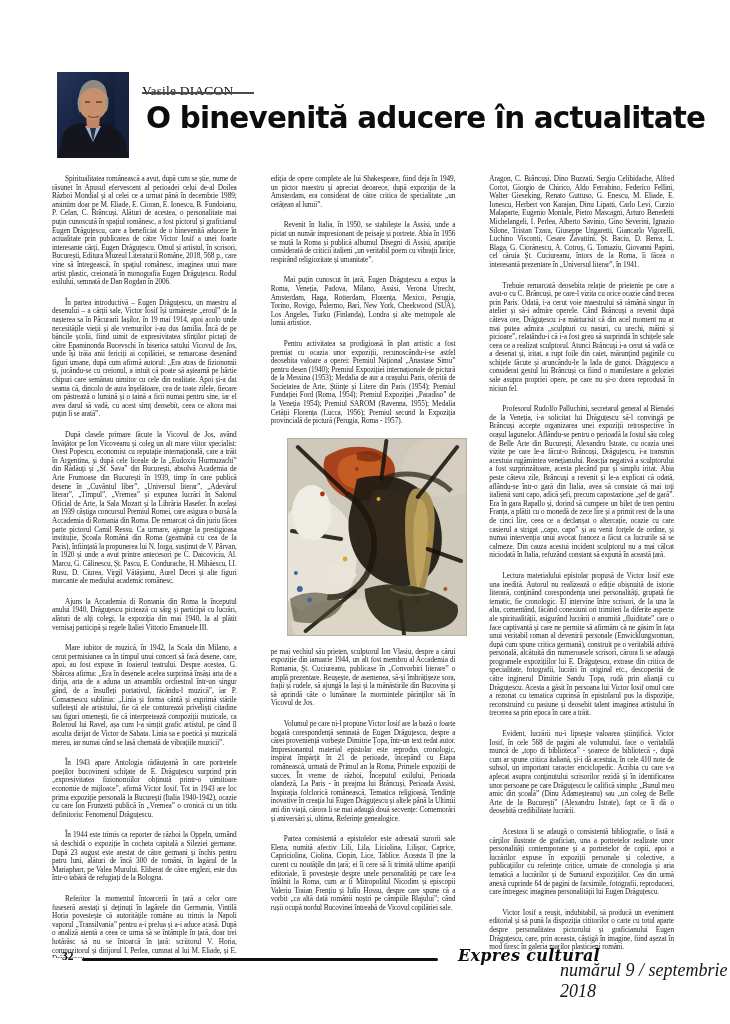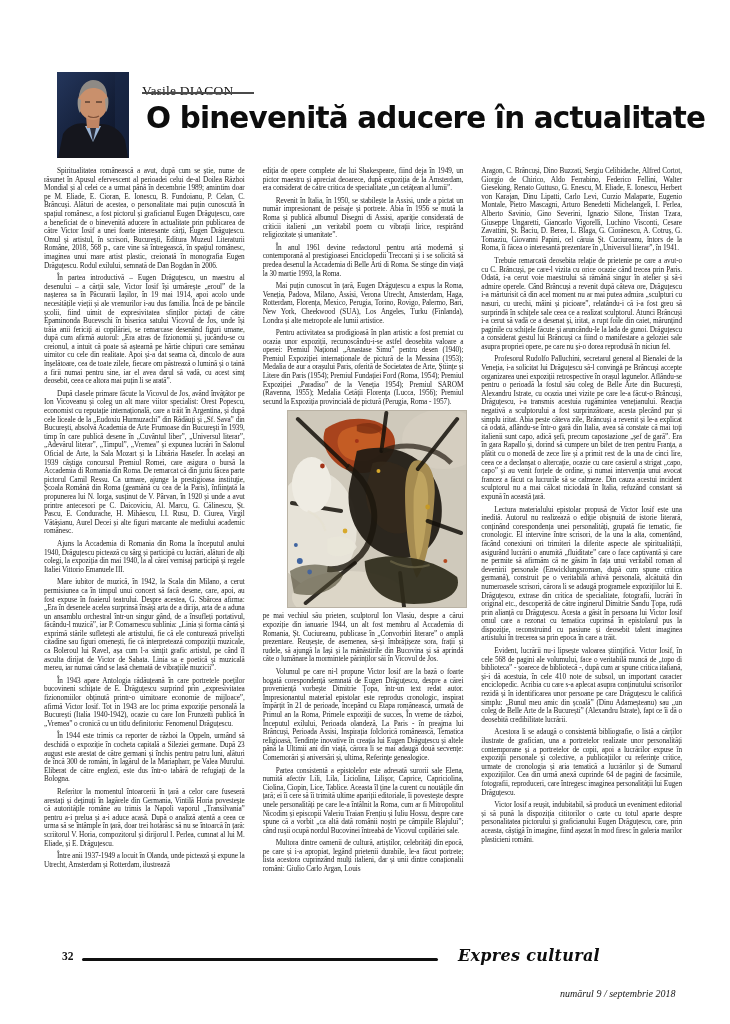--- a/index.html
+++ b/index.html
@@ -15,36 +15,36 @@
   .headline{position:absolute;left:146px;top:100px;width:540px;
             font-family:"DejaVu Sans",sans-serif;font-weight:800;font-size:30px;
             letter-spacing:-.8px;color:#0d0d0d;transform:scaleX(.98);transform-origin:left;
             white-space:nowrap;}
 
   
   .cols{position:absolute;left:40px;top:163px;width:646px;height:795px;display:flex;gap:10px;
         overflow:hidden;}
   .col{flex:1 1 0;min-width:0;overflow:hidden;text-align:justify;
        font-size:7.3px;line-height:8.6px;letter-spacing:-.1px;color:#1d1d1d;}
-  .para{margin:4px;text-indent:13px;}
+  .para{margin:12px;text-indent:13px;}
   .plist.cont .para:first-child{text-indent:0;}
 
   
   .painting{margin:4px 0 4px auto;width:180px;height:198px;border:1px solid #b9b2a4;
             box-sizing:border-box;display:block;}
   .painting svg{width:100%;height:100%;display:block;}
 
   
   .pagenum{position:absolute;left:62px;top:950px;font-weight:bold;font-size:11.5px;color:#111;}
   .footer-rule{position:absolute;left:82px;top:958px;width:356px;height:3px;background:#101010;
                border-radius:2px;}
   .footer-logo{position:absolute;left:458px;top:946px;font-family:"DejaVu Serif",serif;
                font-style:italic;font-weight:bold;font-size:16px;color:#0d0d0d;letter-spacing:.3px;}
-  .footer-issue{position:absolute;left:560px;top:988px;font-family:"Liberation Serif",serif;
-                font-style:italic;font-size:10px;color:#161616;}
+  .footer-issue{position:absolute;left:560px;top:960px;font-family:"Liberation Serif",serif;
+                font-style:italic;font-size:18px;color:#161616;}
 </style>
 </head>
 <body>
 
 <div class="page">
 
   <div class="photo">
     <svg viewBox="0 0 72 86" preserveAspectRatio="none">
       <defs>
         <linearGradient id="bgph" x1="0" y1="0" x2="1" y2="1">
@@ -77,35 +77,34 @@
   <div class="headline">O binevenită aducere în actualitate</div>
 
   <div class="cols">
 
     <div class="col">
       <div class="plist">
 
       <p class="para">Spiritualitatea românească a avut, după cum se știe, nume de răsunet în Apusul efervescent al perioadei celui de-al Doilea Război Mondial și al celei ce a urmat până în decembrie 1989; amintim doar pe M. Eliade, E. Cioran, E. Ionescu, B. Fundoianu, P. Celan, C. Brâncuși. Alături de acestea, o personalitate mai puțin cunoscută în spațiul românesc, a fost pictorul și graficianul Eugen Drăguțescu, care a beneficiat de o binevenită aducere în actualitate prin publicarea de către Victor Iosif a unei foarte interesante cărți, Eugen Drăguțescu. Omul și artistul, în scrisori, București, Editura Muzeul Literaturii Române, 2018, 568 p., care vine să întregească, în spațiul românesc, imaginea unui mare artist plastic, creionată în monografia Eugen Drăguțescu. Rodul exilului, semnată de Dan Bogdan în 2006.</p>
           <p class="para">În partea introductivă – Eugen Drăguțescu, un maestru al desenului – a cărții sale, Victor Iosif își urmărește „eroul” de la nașterea sa în Păcurarii Iașilor, în 19 mai 1914, apoi acolo unde necesitățile vieții și ale vremurilor i-au dus familia. Încă de pe băncile școlii, fiind uimit de expresivitatea sfinților pictați de către Epaminonda Bucevschi în biserica satului Vicovul de Jos, unde își trăia anii fericiți ai copilăriei, se remarcase desenând figuri umane, după cum afirmă autorul: „Era atras de fizionomii și, jucându-se cu creionul, a intuit că poate să aștearnă pe hârtie chipuri care semănau uimitor cu cele din realitate. Apoi și-a dat seama că, dincolo de aura înșelătoare, cea de toate zilele, fiecare om păstrează o lumină și o taină a firii numai pentru sine, iar el avea darul să vadă, cu acest simț deosebit, ceea ce altora mai puțin li se arată”.</p>
           <p class="para">După clasele primare făcute la Vicovul de Jos, având învățător pe Ion Vicoveanu și coleg un alt mare viitor specialist: Orest Popescu, economist cu reputație internațională, care a trăit în Argentina, și după cele liceale de la „Eudoxiu Hurmuzachi” din Rădăuți și „Sf. Sava” din București, absolvă Academia de Arte Frumoase din București în 1939, timp în care publică desene în „Cuvântul liber”, „Universul literar”, „Adevărul literar”, „Timpul”, „Vremea” și expunea lucrări în Salonul Oficial de Arte, la Sala Mozart și la Librăria Hasefer. În același an 1939 câștiga concursul Premiul Romei, care asigura o bursă la Accademia di Romania din Roma. De remarcat că din juriu făcea parte pictorul Camil Ressu. Ca urmare, ajunge la prestigioasa instituție, Școala Română din Roma (geamănă cu cea de la Paris), înființată la propunerea lui N. Iorga, susținut de V. Pârvan, în 1920 și unde a avut printre antecesori pe C. Daicoviciu, Al. Marcu, G. Călinescu, Șt. Pascu, E. Condurache, H. Mihăescu, I.I. Rusu, D. Ciurea, Virgil Vătășianu, Aurel Decei și alte figuri marcante ale mediului academic românesc.</p>
-          <p class="para">Ajuns la Accademia di Romania din Roma la începutul anului 1940, Drăguțescu pictează cu sârg și participă cu lucrări, alături de alți colegi, la expoziția din mai 1940, la al cărei vernisaj participă și regele Italiei Vittorio Emanuele III.</p>
+          <p class="para">Ajuns la Accademia di Romania din Roma la începutul anului 1940, Drăguțescu pictează cu sârg și participă cu lucrări, alături de alți colegi, la expoziția din mai 1940, la al plătit vernisaj participă și regele Italiei Vittorio Emanuele III.</p>
           <p class="para">Mare iubitor de muzică, în 1942, la Scala din Milano, a cerut permisiunea ca în timpul unui concert să facă desene, care, apoi, au fost expuse în foaierul teatrului. Despre acestea, G. Sbârcea afirma: „Era în desenele acelea surprinsă însăși arta de a dirija, arta de a aduna un ansamblu orchestral într-un singur gând, de a însufleți portativul, făcându-l muzică”, iar P. Comarnescu sublinia: „Linia și forma cântă și exprimă stările sufletești ale artistului, fie că ele conturează priveliști citadine sau figuri omenești, fie că interpretează compoziții muzicale, ca Boleroul lui Ravel, așa cum l-a simțit grafic artistul, pe când îl asculta dirijat de Victor de Sabata. Linia sa e poetică și muzicală mereu, iar numai când se lasă chemată de vibrațiile muzicii”.</p>
           <p class="para">În 1943 apare Antologia rădăuțeană în care portretele poeților bucovineni schițate de E. Drăguțescu surprind prin „expresivitatea fizionomiilor obținută printr-o uimitoare economie de mijloace”, afirmă Victor Iosif. Tot in 1943 are loc prima expoziție personală la București (Italia 1940-1942), ocazie cu care Ion Frunzetti publică în „Vremea” o cronică cu un titlu definitoriu: Fenomenul Drăguțescu.</p>
           <p class="para">În 1944 este trimis ca reporter de război la Oppeln, urmând să deschidă o expoziție în cocheta capitală a Sileziei germane. După 23 august este arestat de către germani și închis pentru patru luni, alături de încă 300 de români, în lagărul de la Mariapharr, pe Valea Murului. Eliberat de către englezi, este dus într-o tabără de refugiați de la Bologna.</p>
           <p class="para">Referitor la momentul întoarcerii în țară a celor care fuseseră arestați și deținuți în lagărele din Germania, Vintilă Horia povestește că autoritățile române au trimis la Napoli vaporul „Transilvania” pentru a-i prelua și a-i aduce acasă. După o analiză atentă a ceea ce urma să se întâmple în țară, doar trei hotărăsc să nu se întoarcă în țară: scriitorul V. Horia, compozitorul și dirijorul I. Perlea, cumnat al lui M. Eliade, și E. Drăguțescu.</p>
           <p class="para">Între anii 1937-1949 a locuit în Olanda, unde pictează și expune la Utrecht, Amsterdam și Rotterdam, ilustrează</p>
         </div>
     </div>
 
     <div class="col">
       <div class="plist cont">
 
       <p class="para">ediția de opere complete ale lui Shakespeare, fiind deja în 1949, un pictor maestru și apreciat deoarece, după expoziția de la Amsterdam, era considerat de către critica de specialitate „un cetățean al lumii”.</p>
           <p class="para">Revenit în Italia, în 1950, se stabilește la Assisi, unde a pictat un număr impresionant de peisaje și portrete. Abia în 1956 se mută la Roma și publică albumul Disegni di Assisi, apariție considerată de criticii italieni „un veritabil poem cu vibrații lirice, respirând religiozitate și umanitate”.</p>
-          <p class="para">În anul 1961 devine redactorul pentru artă modernă și contemporană al prestigioasei Enciclopedii Treccani și i se solicită să predea desenul la Accademia di Belle Arti di Roma. Se stinge din viață la 30 martie 1993, la Roma.</p>
           <p class="para">Mai puțin cunoscut în țară, Eugen Drăguțescu a expus la Roma, Veneția, Padova, Milano, Assisi, Verona Utrecht, Amsterdam, Haga, Rotterdam, Florența, Mexico, Perugia, Torino, Rovigo, Palermo, Bari, New York, Cheekwood (SUA), Los Angeles, Turku (Finlanda), Londra și alte metropole ale lumii artistice.</p>
           <p class="para">Pentru activitatea sa prodigioasă în plan artistic a fost premiat cu ocazia unor expoziții, recunoscându-i-se astfel deosebita valoare a operei: Premiul Național „Anastase Simu” pentru desen (1940); Premiul Expoziției internaționale de pictură de la Messina (1953); Medalia de aur a orașului Paris, oferită de Societatea de Arte, Științe și Litere din Paris (1954); Premiul Fundației Ford (Roma, 1954); Premiul Expoziției „Paradiso” de la Veneția 1954); Premiul SAROM (Ravenna, 1955); Medalia Cetății Florența (Lucca, 1956); Premiul secund la Expoziția provincială de pictură (Perugia, Roma - 1957).</p>
         </div>
 
       <span class="painting">
         <svg viewBox="0 0 181 196" preserveAspectRatio="none">
           <rect width="181" height="196" fill="#cfc9bb"></rect>
           <ellipse cx="28" cy="118" rx="42" ry="58" fill="#e7e3d8"></ellipse>
           <ellipse cx="62" cy="186" rx="58" ry="26" fill="#dcd6c7"></ellipse>
           <ellipse cx="158" cy="28" rx="42" ry="30" fill="#d5cec0"></ellipse>
@@ -142,21 +141,20 @@
           <path d="M20,100 C30,104 36,112 38,120" stroke="#e6e1d2" stroke-width="2.4" fill="none" opacity=".8"></path>
           <path d="M104,150 C116,156 130,158 144,154" stroke="#6e6748" stroke-width="2" fill="none" opacity=".7"></path>
         </svg>
       </span>
 
       <div class="plist cont">
 
       <p class="para">pe mai vechiul său prieten, sculptorul Ion Vlasiu, despre a cărui expoziție din ianuarie 1944, un alt fost membru al Accademia di Romania, Șt. Cuciureanu, publicase în „Convorbiri literare” o amplă prezentare. Reușește, de asemenea, să-și îmbrățișeze sora, frații și rudele, să ajungă la Iași și la mănăstirile din Bucovina și să aprindă câte o lumânare la mormintele părinților săi în Vicovul de Jos.</p>
           <p class="para">Volumul pe care ni-l propune Victor Iosif are la bază o foarte bogată corespondență semnată de Eugen Drăguțescu, despre a cărei proveniență vorbește Dimitrie Țopa, într-un text redat autor. Impresionantul material epistolar este reprodus cronologic, inspirat împărțit în 21 de perioade, începând cu Etapa românească, urmată de Primul an la Roma, Primele expoziții de succes, În vreme de război, Începutul exilului, Perioada olandeză, La Paris - în preajma lui Brâncuși, Perioada Assisi, Inspirația folclorică românească, Tematica religioasă, Tendințe inovative în creația lui Eugen Drăguțescu și altele până la Ultimii ani din viață, cărora li se mai adaugă două secvențe: Comemorări și aniversări și, ultima, Referințe genealogice.</p>
           <p class="para">Partea consistentă a epistolelor este adresată surorii sale Elena, numită afectiv Lili, Lila, Liciolina, Lilișor, Caprice, Capriciolina, Ciolina, Ciopin, Lice, Tablice. Aceasta îl ține la curent cu noutățile din țară; ei îi cere să îi trimită ultime apariții editoriale, îi povestește despre unele personalități pe care le-a întâlnit la Roma, cum ar fi Mitropolitul Nicodim și episcopii Valeriu Traian Frențiu și Iuliu Hossu, despre care spune că a vorbit „ca altă dată românii noștri pe câmpiile Blajului”; când rușii ocupă nordul Bucovinei întreabă de Vicovul copilăriei sale.</p>
-          <p class="para">Multora dintre oamenii de cultură, artiștilor, celebrități din epocă, pe care și i-a apropiat, legând prietenii durabile, le-a făcut portrete; lista acestora cuprinzând mulți italieni, dar și unii dintre conaționalii români: Giulio Carlo Argan, Louis</p>
         </div>
     </div>
 
     <div class="col">
       <div class="plist cont">
 
       <p class="para">Aragon, C. Brâncuși, Dino Buzzati, Sergiu Celibidache, Alfred Cortot, Giorgio de Chirico, Aldo Ferrabino, Federico Fellini, Walter Gieseking, Renato Guttuso, G. Enescu, M. Eliade, E. Ionescu, Herbert von Karajan, Dinu Lipatti, Carlo Levi, Curzio Malaparte, Eugenio Montale, Pietro Mascagni, Arturo Benedetti Michelangeli, I. Perlea, Alberto Savinio, Gino Severini, Ignazio Silone, Tristan Tzara, Giuseppe Ungaretti, Giancarlo Vigorelli, Luchino Visconti, Cesare Zavattini, Șt. Baciu, D. Berea, L. Blaga, G. Ciorănescu, A. Cotruș, G. Tomaziu, Giovanni Papini, cel căruia Șt. Cuciureanu, întors de la Roma, îi făcea o interesantă prezentare în „Universul literar”, în 1941.</p>
           <p class="para">Trebuie remarcată deosebita relație de prietenie pe care a avut-o cu C. Brâncuși, pe care-l vizita cu orice ocazie când trecea prin Paris. Odată, i-a cerut voie maestrului să rămână singur în atelier și să-i admire operele. Când Brâncuși a revenit după câteva ore, Drăguțescu i-a mărturisit că din acel moment nu ar mai putea admira „sculpturi cu nasuri, cu urechi, mâini și picioare”, relatându-i că i-a fost greu să surprindă în schițele sale ceea ce a realizat sculptorul. Atunci Brâncuși i-a cerut să vadă ce a desenat și, iritat, a rupt foile din caiet, mărunțind paginile cu schițele făcute și aruncându-le la lada de gunoi. Drăguțescu a considerat gestul lui Brâncuși ca fiind o manifestare a geloziei sale asupra propriei opere, pe care nu și-o dorea reprodusă în niciun fel.</p>
           <p class="para">Profesorul Rudolfo Palluchini, secretarul general al Bienalei de la Veneția, i-a solicitat lui Drăguțescu să-l convingă pe Brâncuși accepte organizarea unei expoziții retrospective în orașul lagunelor. Aflându-se pentru o perioadă la fostul său coleg de Belle Arte din București, Alexandru Istrate, cu ocazia unei vizite pe care le-a făcut-o Brâncuși, Drăguțescu, i-a transmis acestuia rugămintea venețianului. Reacția negativă a sculptorului a fost surprinzătoare, acesta plecând pur și simplu iritat. Abia peste câteva zile, Brâncuși a revenit și le-a explicat că odată, aflându-se într-o gară din Italia, avea să constate că mai toți italienii sunt capo, adică șefi, precum capostazione „șef de gară”. Era în gara Rapallo și, dorind să cumpere un bilet de tren pentru Franța, a plătit cu o monedă de zece lire și a primit rest de la una de cinci lire, ceea ce a declanșat o altercație, ocazie cu care casierul a strigat „capo, capo” și au venit forțele de ordine, și numai intervenția unui avocat francez a făcut ca lucrurile să se calmeze. Din cauza acestui incident sculptorul nu a mai călcat niciodată în Italia, refuzând constant să expună în această țară.</p>
           <p class="para">Lectura materialului epistolar propusă de Victor Iosif este una inedită. Autorul nu realizează o ediție obișnuită de istorie literară, conținând corespondența unei personalități, grupată fie tematic, fie cronologic. El intervine între scrisori, de la una la alta, comentând, făcând conexiuni ori trimiteri la diferite aspecte ale spiritualității, asigurând lucrării o anumită „fluiditate” care o face captivantă și care ne permite să afirmăm că ne găsim în fața unui veritabil roman al devenirii personale (Enwicklungsroman, după cum spune critica germană), construit pe o veritabilă arhivă personală, alcătuită din numeroasele scrisori, cărora li se adaugă programele expozițiilor lui E. Drăguțescu, extrase din critica de specialitate, fotografii, lucrări în original etc., descoperită de către inginerul Dimitrie Sandu Țopa, rudă prin alianță cu Drăguțescu. Acesta a găsit în persoana lui Victor Iosif omul care a rezonat cu tematica cuprinsă în epistolarul pus la dispoziție, reconstruind cu pasiune și deosebit talent imaginea artistului în trecerea sa prin epoca în care a trăit.</p>

